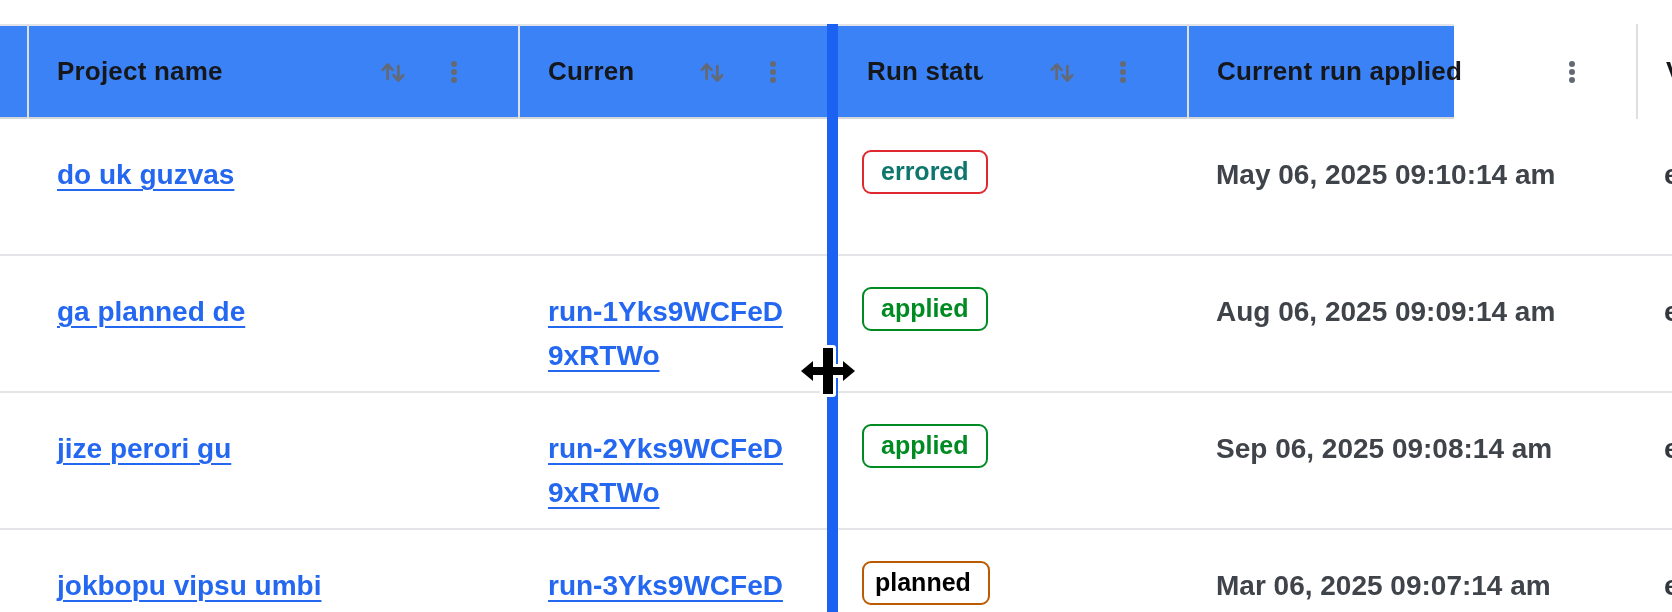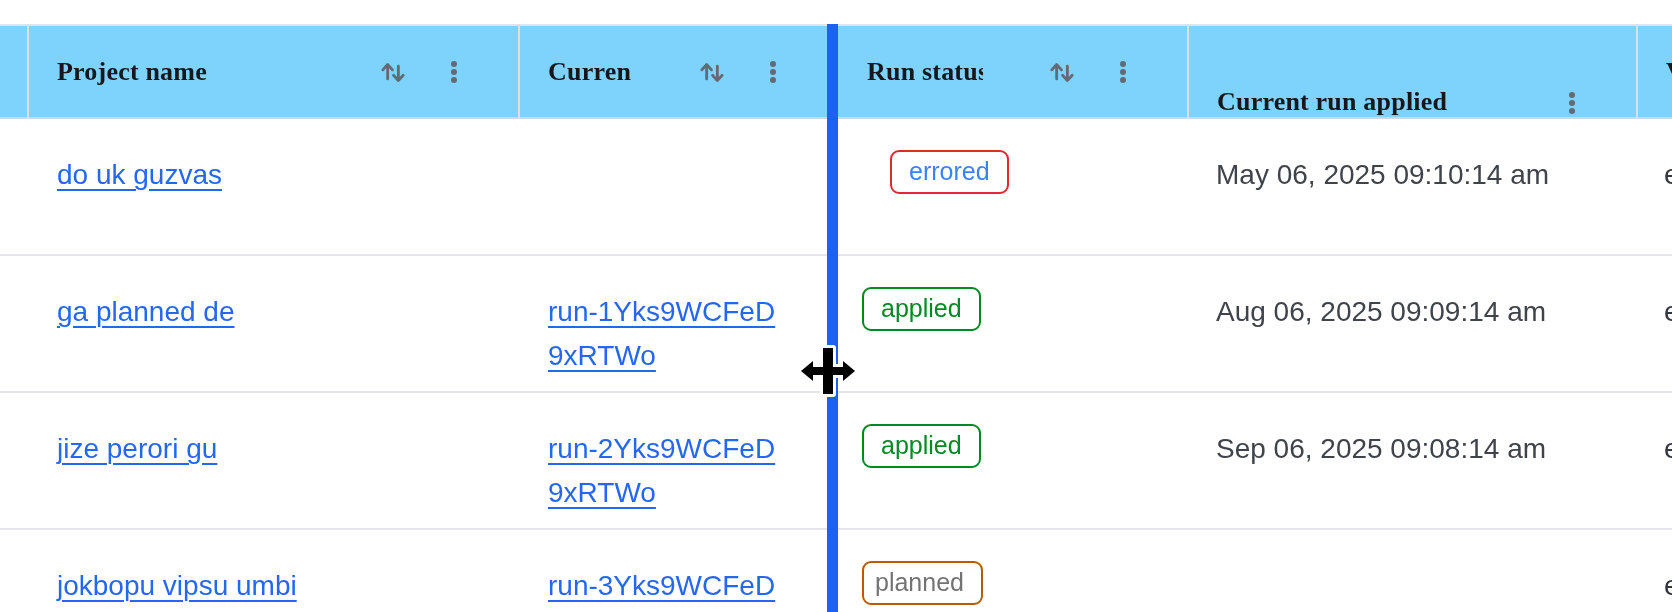--- a/index.html
+++ b/index.html
@@ -6,26 +6,25 @@
   .screen{
     position:relative;
     width:1672px;height:612px;
     overflow:hidden;
     background:#ffffff;
     font-family:"Liberation Sans", sans-serif;
     -webkit-font-smoothing:antialiased;
   }
   
   .thead{
-    position:absolute;left:0;top:24px;width:1672px;height:95px;
+    position:absolute;left:0;top:24px;width:1454px;height:95px;
     box-sizing:border-box;
-    background:#7dd3fc;
+    background:#3b82f6;
     border-top:2px solid #e3e4e7;
     border-bottom:2px solid #d4d6da;
-    font-family:Liberation Serif, serif;
   }
   .hcell{
     position:absolute;top:0;height:91px;
     box-sizing:border-box;
     display:flex;align-items:center;
     padding:0 50px 0 30px;
     gap:32px;
     cursor:pointer;
   }
   .hlabel{
@@ -37,20 +36,21 @@
   .hspacer{flex:1 1 auto;}
   .icon{flex:0 0 auto;display:block;}
   
   .vline{position:absolute;top:24px;width:2px;height:588px;background:#dddfe2;}
   
   .trow{
     position:absolute;left:0;width:1672px;height:137px;
     box-sizing:border-box;
     border-bottom:2px solid #e3e5e8;
     background:#ffffff;
+    font-weight:bold;
   }
   .cell{position:absolute;font-size:28px;color:#3f434a;line-height:44px;white-space:nowrap;}
   .cell.project{left:57px;top:34px;}
   .cell.run{left:548px;top:34px;width:238px;white-space:normal;word-break:break-all;}
   .cell.status{left:862px;top:30px;}
   .cell.time{left:1216px;top:34px;}
   .cell.extra{left:1664px;top:34px;color:#33373e;}
   a.lnk{
     color:#2467f0;text-decoration:underline;
     text-decoration-thickness:2px;text-underline-offset:5px;
@@ -113,21 +113,21 @@
         <path d="M9 20.5 V7.5 M4.5 12 L9 7 L13.5 12"></path>
         <path d="M19 8.5 V21.5 M14.5 17 L19 22 L23.5 17"></path>
       </svg>
       <svg class="icon" width="28" height="28" viewBox="0 0 28 28" fill="#646a75">
         <circle cx="14" cy="6" r="3"></circle>
           <circle cx="14" cy="14" r="3"></circle>
           <circle cx="14" cy="22" r="3"></circle>
       </svg>
     </div>
 
-    <div class="hcell" style="left:1187px;width:449px;align-items:flex-end;">
+    <div class="hcell" style="left:1187px;width:449px;">
       <span class="hlabel">Current run applied</span>
       <span class="hspacer"></span>
       <svg class="icon" width="28" height="28" viewBox="0 0 28 28" fill="#646a75">
         <circle cx="14" cy="6" r="3"></circle>
           <circle cx="14" cy="14" r="3"></circle>
           <circle cx="14" cy="22" r="3"></circle>
       </svg>
     </div>
 
     <div class="hcell" style="left:1636px;width:36px;padding:0 0 0 30px;">
@@ -138,21 +138,21 @@
   <div class="vline" style="left:27px;"></div>
   <div class="vline" style="left:518px;"></div>
   <div class="vline" style="left:1187px;"></div>
   <div class="vline" style="left:1636px;"></div>
 
   <div class="trow" style="top:119px;">
     <div class="cell project">
       <a class="lnk">do uk guzvas</a>
     </div>
     <div class="cell status">
-      <span class="badge" style="color: #3b82f6; border-color: rgb(224, 40, 47); margin-left: 28px;">errored</span>
+      <span class="badge" style="color: #0f766e; border-color: rgb(224, 40, 47);">errored</span>
     </div>
     <div class="cell time">May 06, 2025 09:10:14 am</div>
     <div class="cell extra">e</div>
   </div>
 
   <div class="trow" style="top:256px;">
     <div class="cell project">
       <a class="lnk">ga planned de</a>
     </div>
     <div class="cell run">
@@ -180,22 +180,23 @@
   </div>
 
   <div class="trow" style="top:530px;">
     <div class="cell project">
       <a class="lnk">jokbopu vipsu umbi</a>
     </div>
     <div class="cell run">
       <a class="lnk">run-3Yks9WCFeD9xRTWo</a>
     </div>
     <div class="cell status">
-      <span class="badge" style="color: #737373; border-color: rgb(187, 90, 0); padding-left: 11px;">planned</span>
-    </div>
+      <span class="badge" style="color: #000000; border-color: rgb(187, 90, 0); padding-left: 11px;">planned</span>
+    </div>
+    <div class="cell time">Mar 06, 2025 09:07:14 am</div>
     <div class="cell extra">e</div>
   </div>
 
   <div class="resize-line"></div>
 
   <svg class="cursor" width="64" height="64" viewBox="-32 -32 64 64">
     <g stroke="#ffffff" stroke-width="6" fill="#ffffff" stroke-linejoin="round">
       <rect x="-5" y="-23" width="10" height="46"></rect>
       <rect x="-15" y="-4" width="30" height="8"></rect>
       <path d="M-15 -10 L-27 0 L-15 10 Z"></path>

